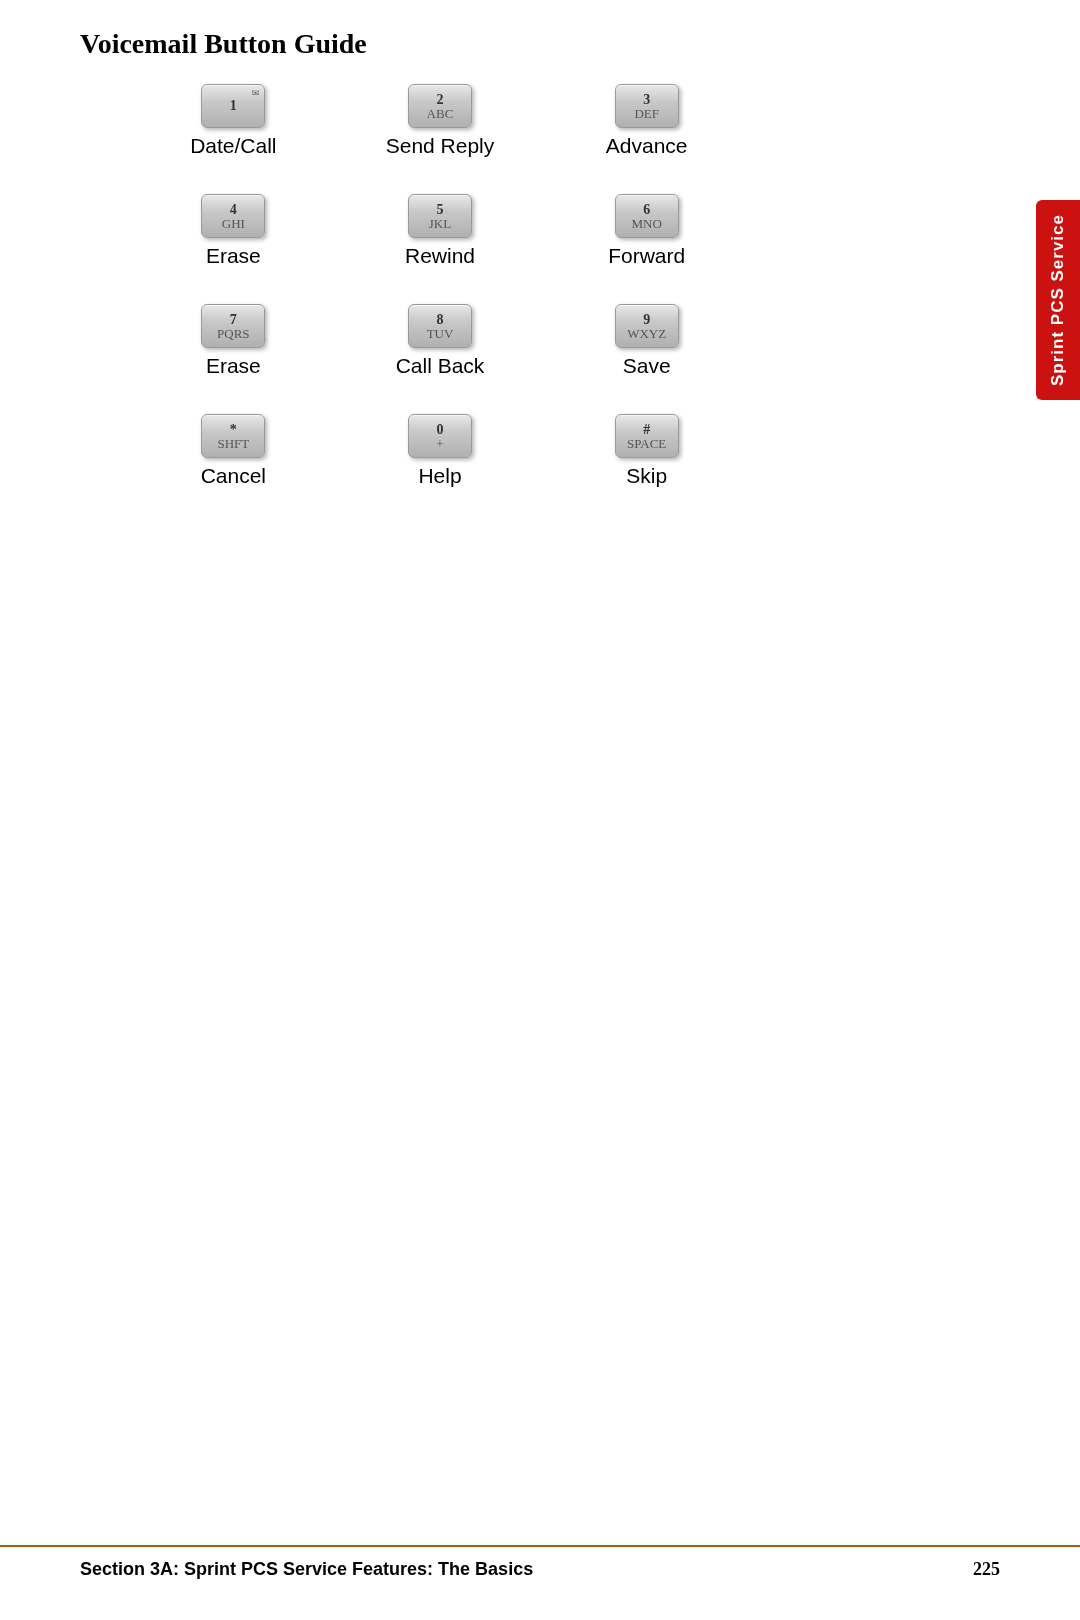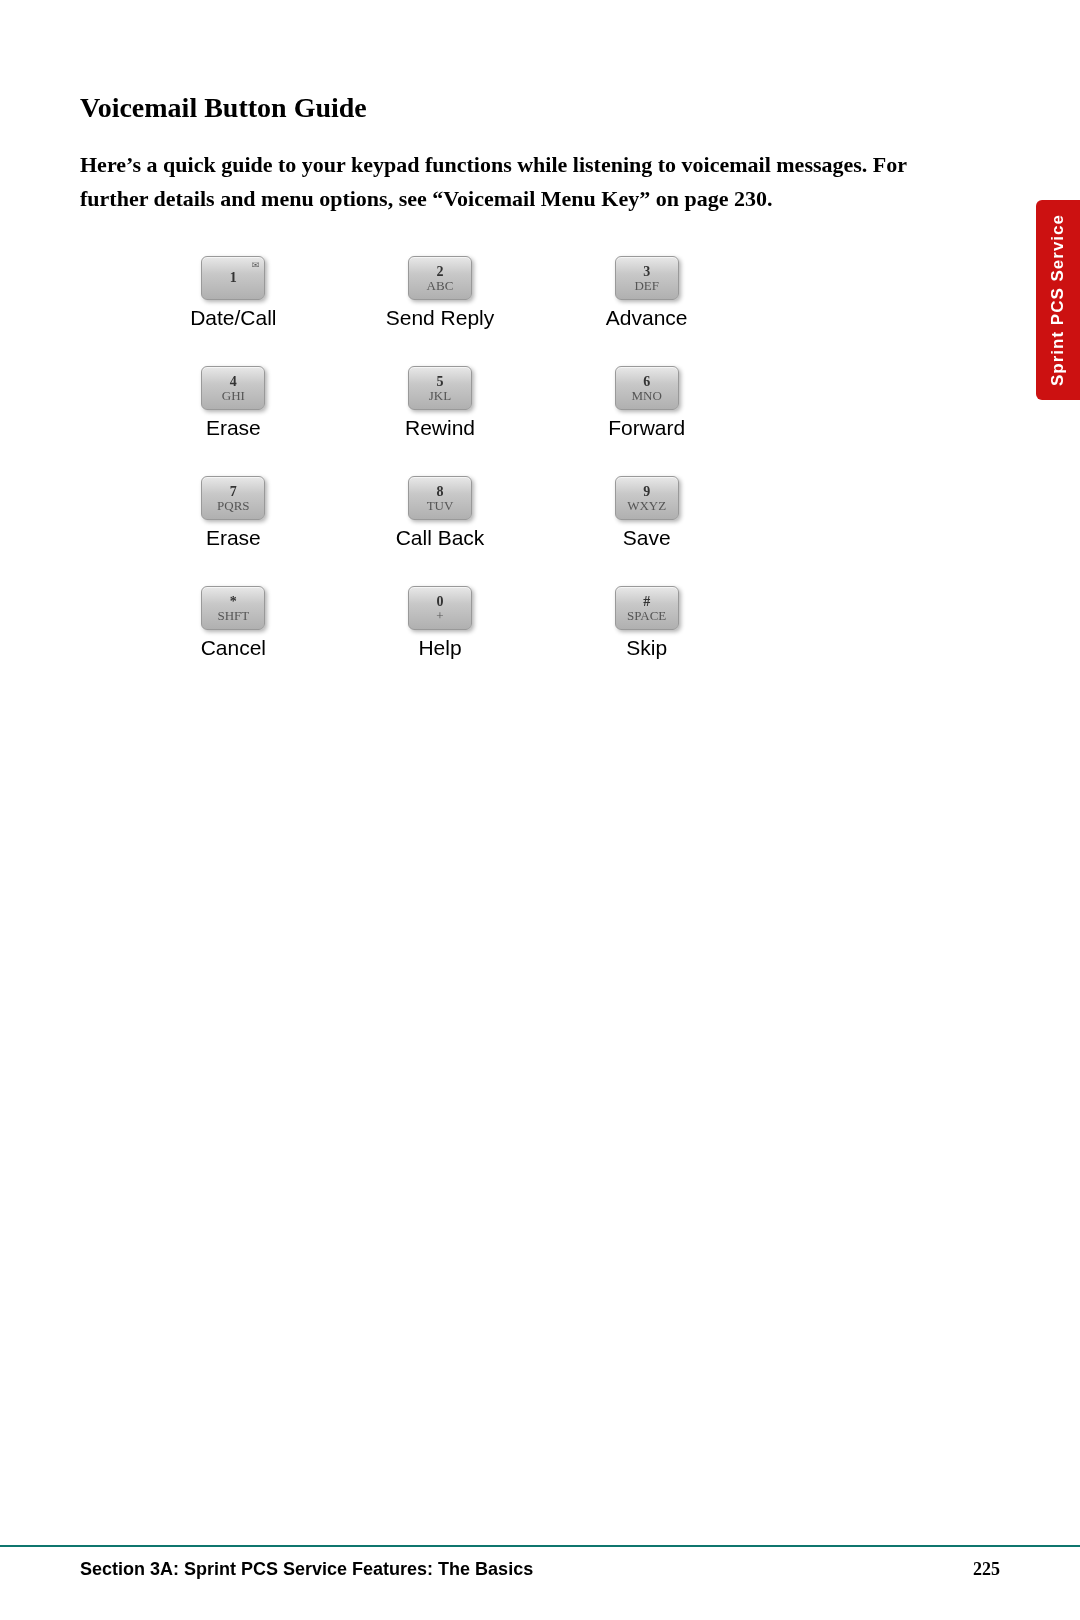--- a/index.html
+++ b/index.html
@@ -7,21 +7,21 @@
     body {
       width: 1080px;
       min-height: 1620px;
       background: #ffffff;
       font-family: Georgia, 'Times New Roman', serif;
       position: relative;
       overflow-x: hidden;
     }
 
     .page-content {
-      padding: 92px 80px 60px 80px;
+      padding: 28px 80px 60px 80px;
       max-width: 1000px;
     }
 
     .page-title {
       font-size: 28px;
       font-weight: bold;
       margin-bottom: 24px;
       color: #000;
     }
 
@@ -121,21 +121,21 @@
     
     .footer {
       position: absolute;
       bottom: 40px;
       left: 0;
       right: 0;
       display: flex;
       justify-content: space-between;
       align-items: center;
       padding: 0 80px;
-      border-top: 2px solid #0f766e;
+      border-top: 2px solid #a16207;
       padding-top: 12px;
     }
 
     .footer-text {
       font-size: 18px;
       font-weight: bold;
       color: #000;
       font-family: Arial, sans-serif;
     }
 
@@ -144,21 +144,20 @@
       font-weight: bold;
       color: #000;
       font-family: Liberation Serif, serif;
     }
   </style>
 </head>
 <body>
 
 <div class="page-content">
   <h1 class="page-title">Voicemail Button Guide</h1>
-  <p class="intro-text">Here’s a quick guide to your keypad functions while listening to voicemail messages. For further details and menu options, see “Voicemail Menu Key” on page 230.</p>
 
   <div class="button-grid" id="button-grid">
 
   <div class="button-item">
         <div class="key-icon">
           <span class="key-number">1</span>
           <span class="key-icon-img">✉</span>
         </div>
         <span class="key-label">Date/Call</span>
       </div>

